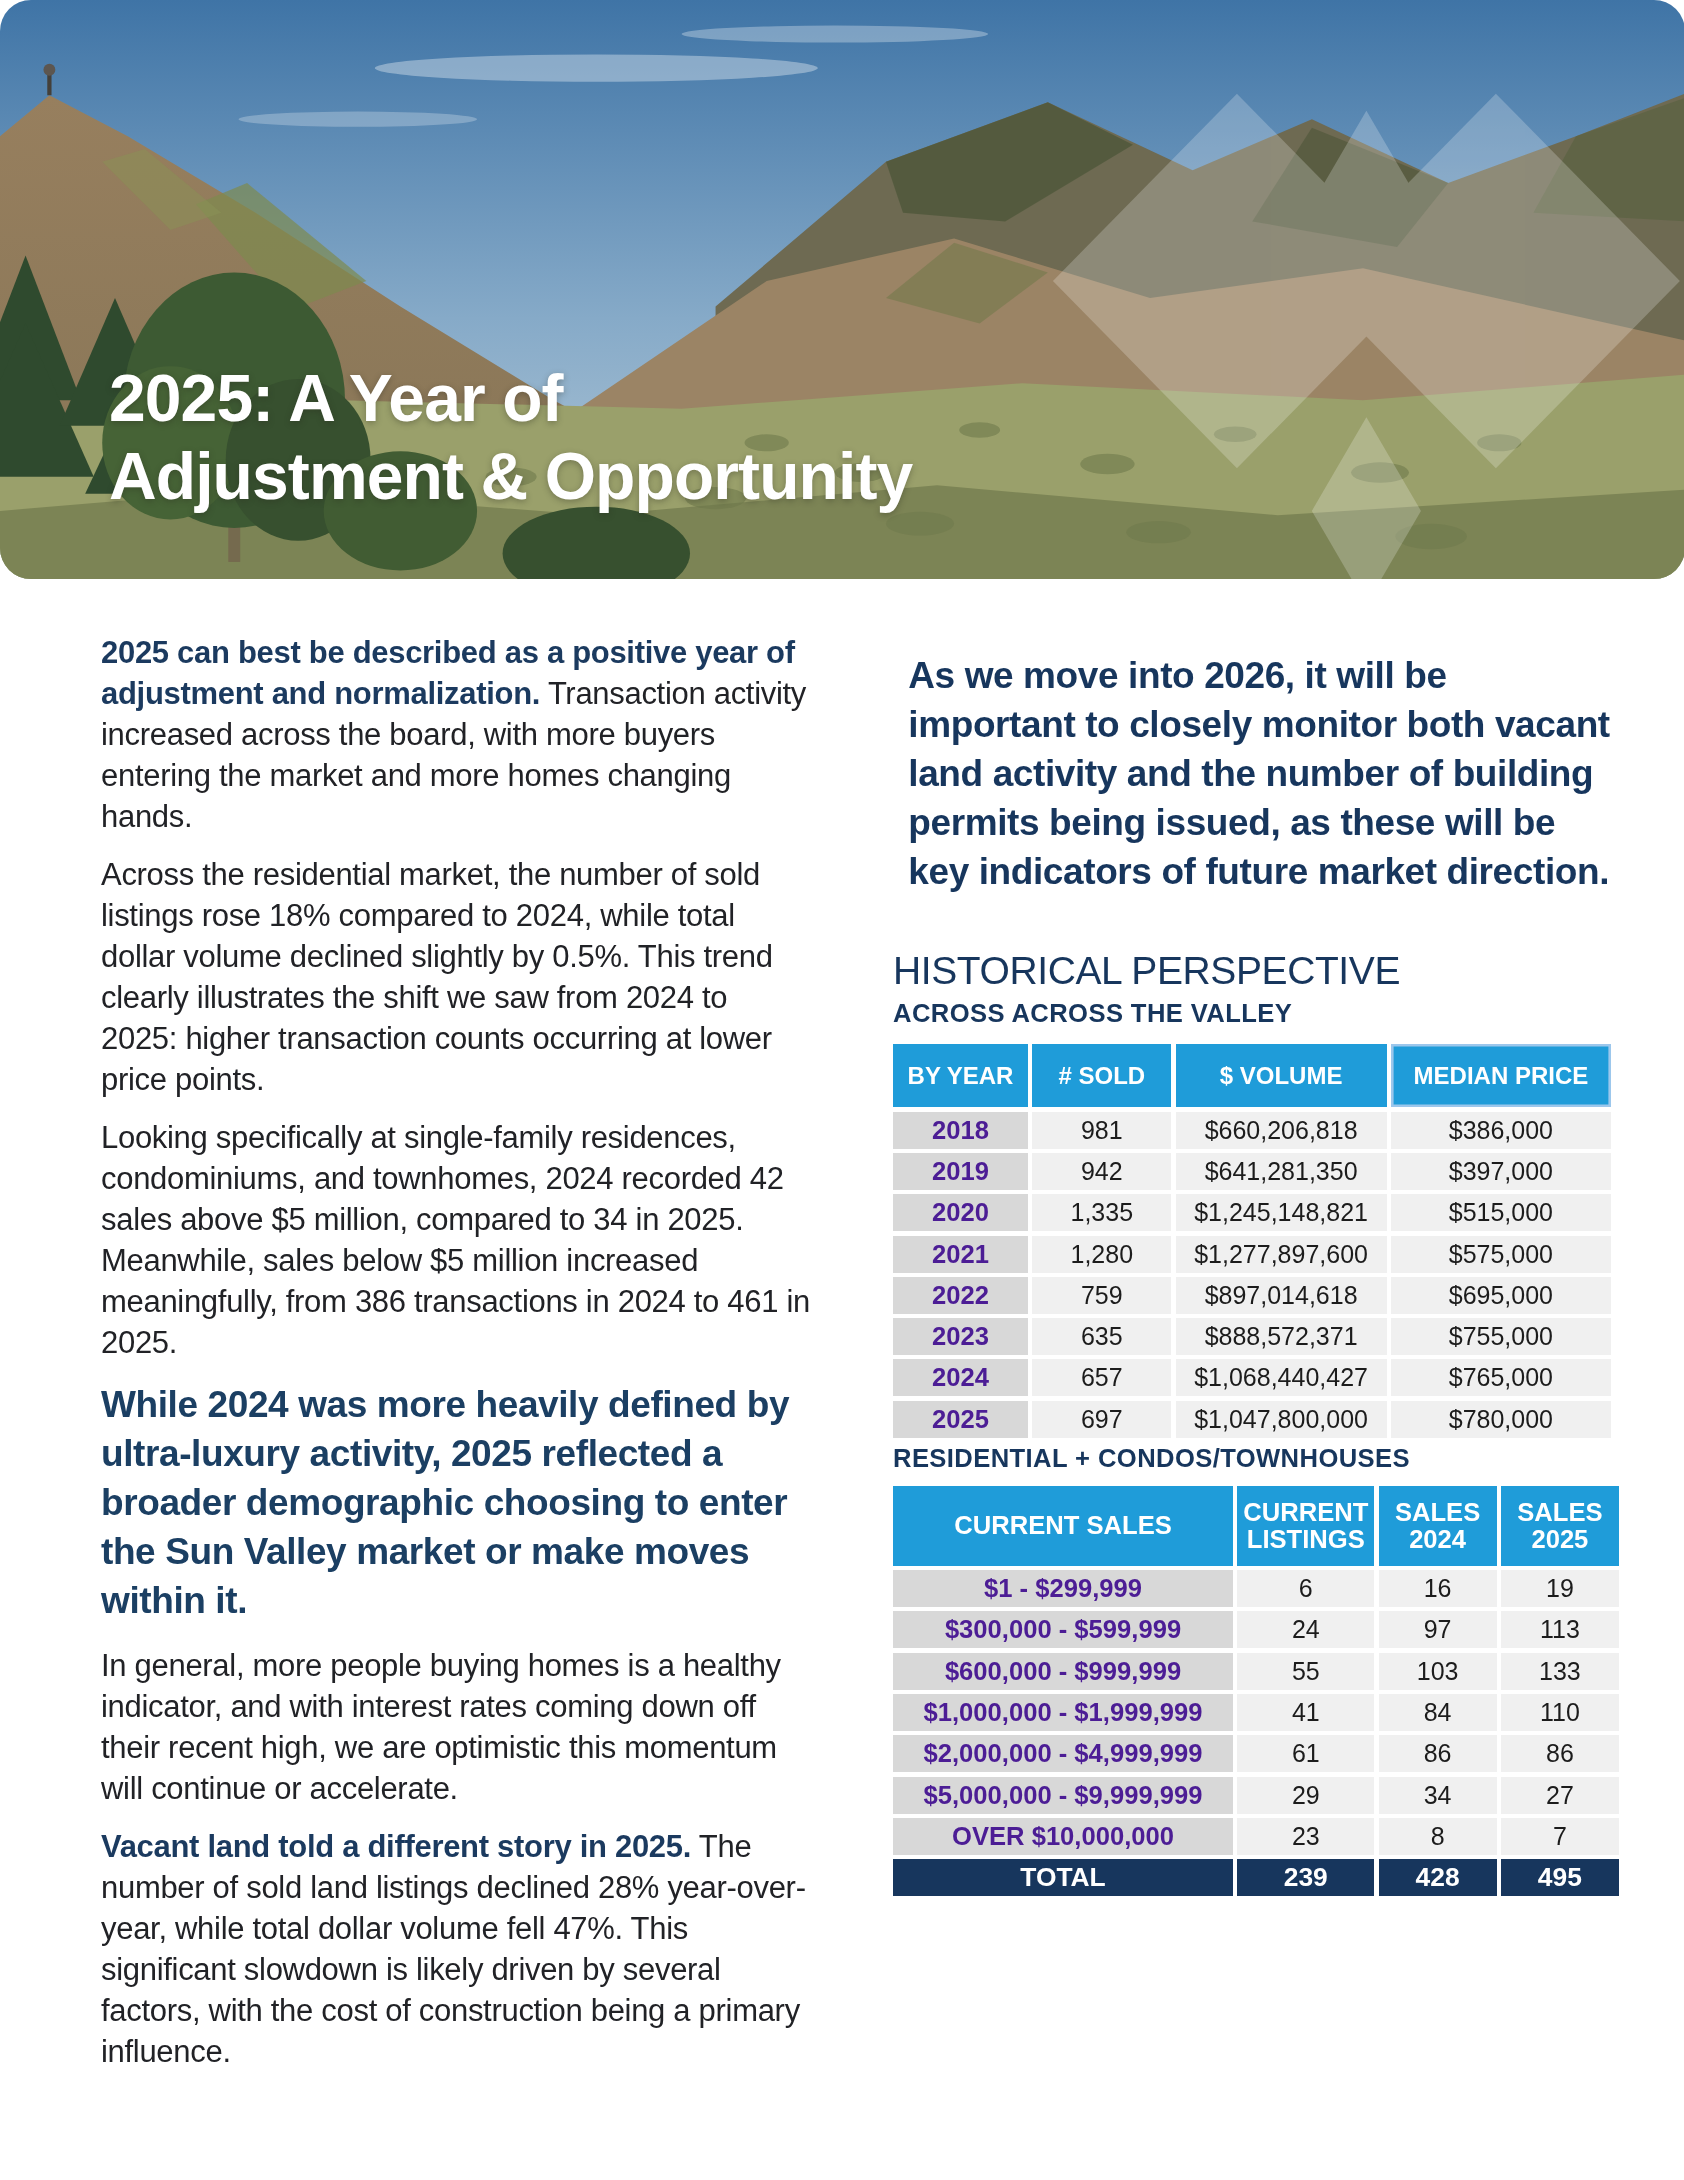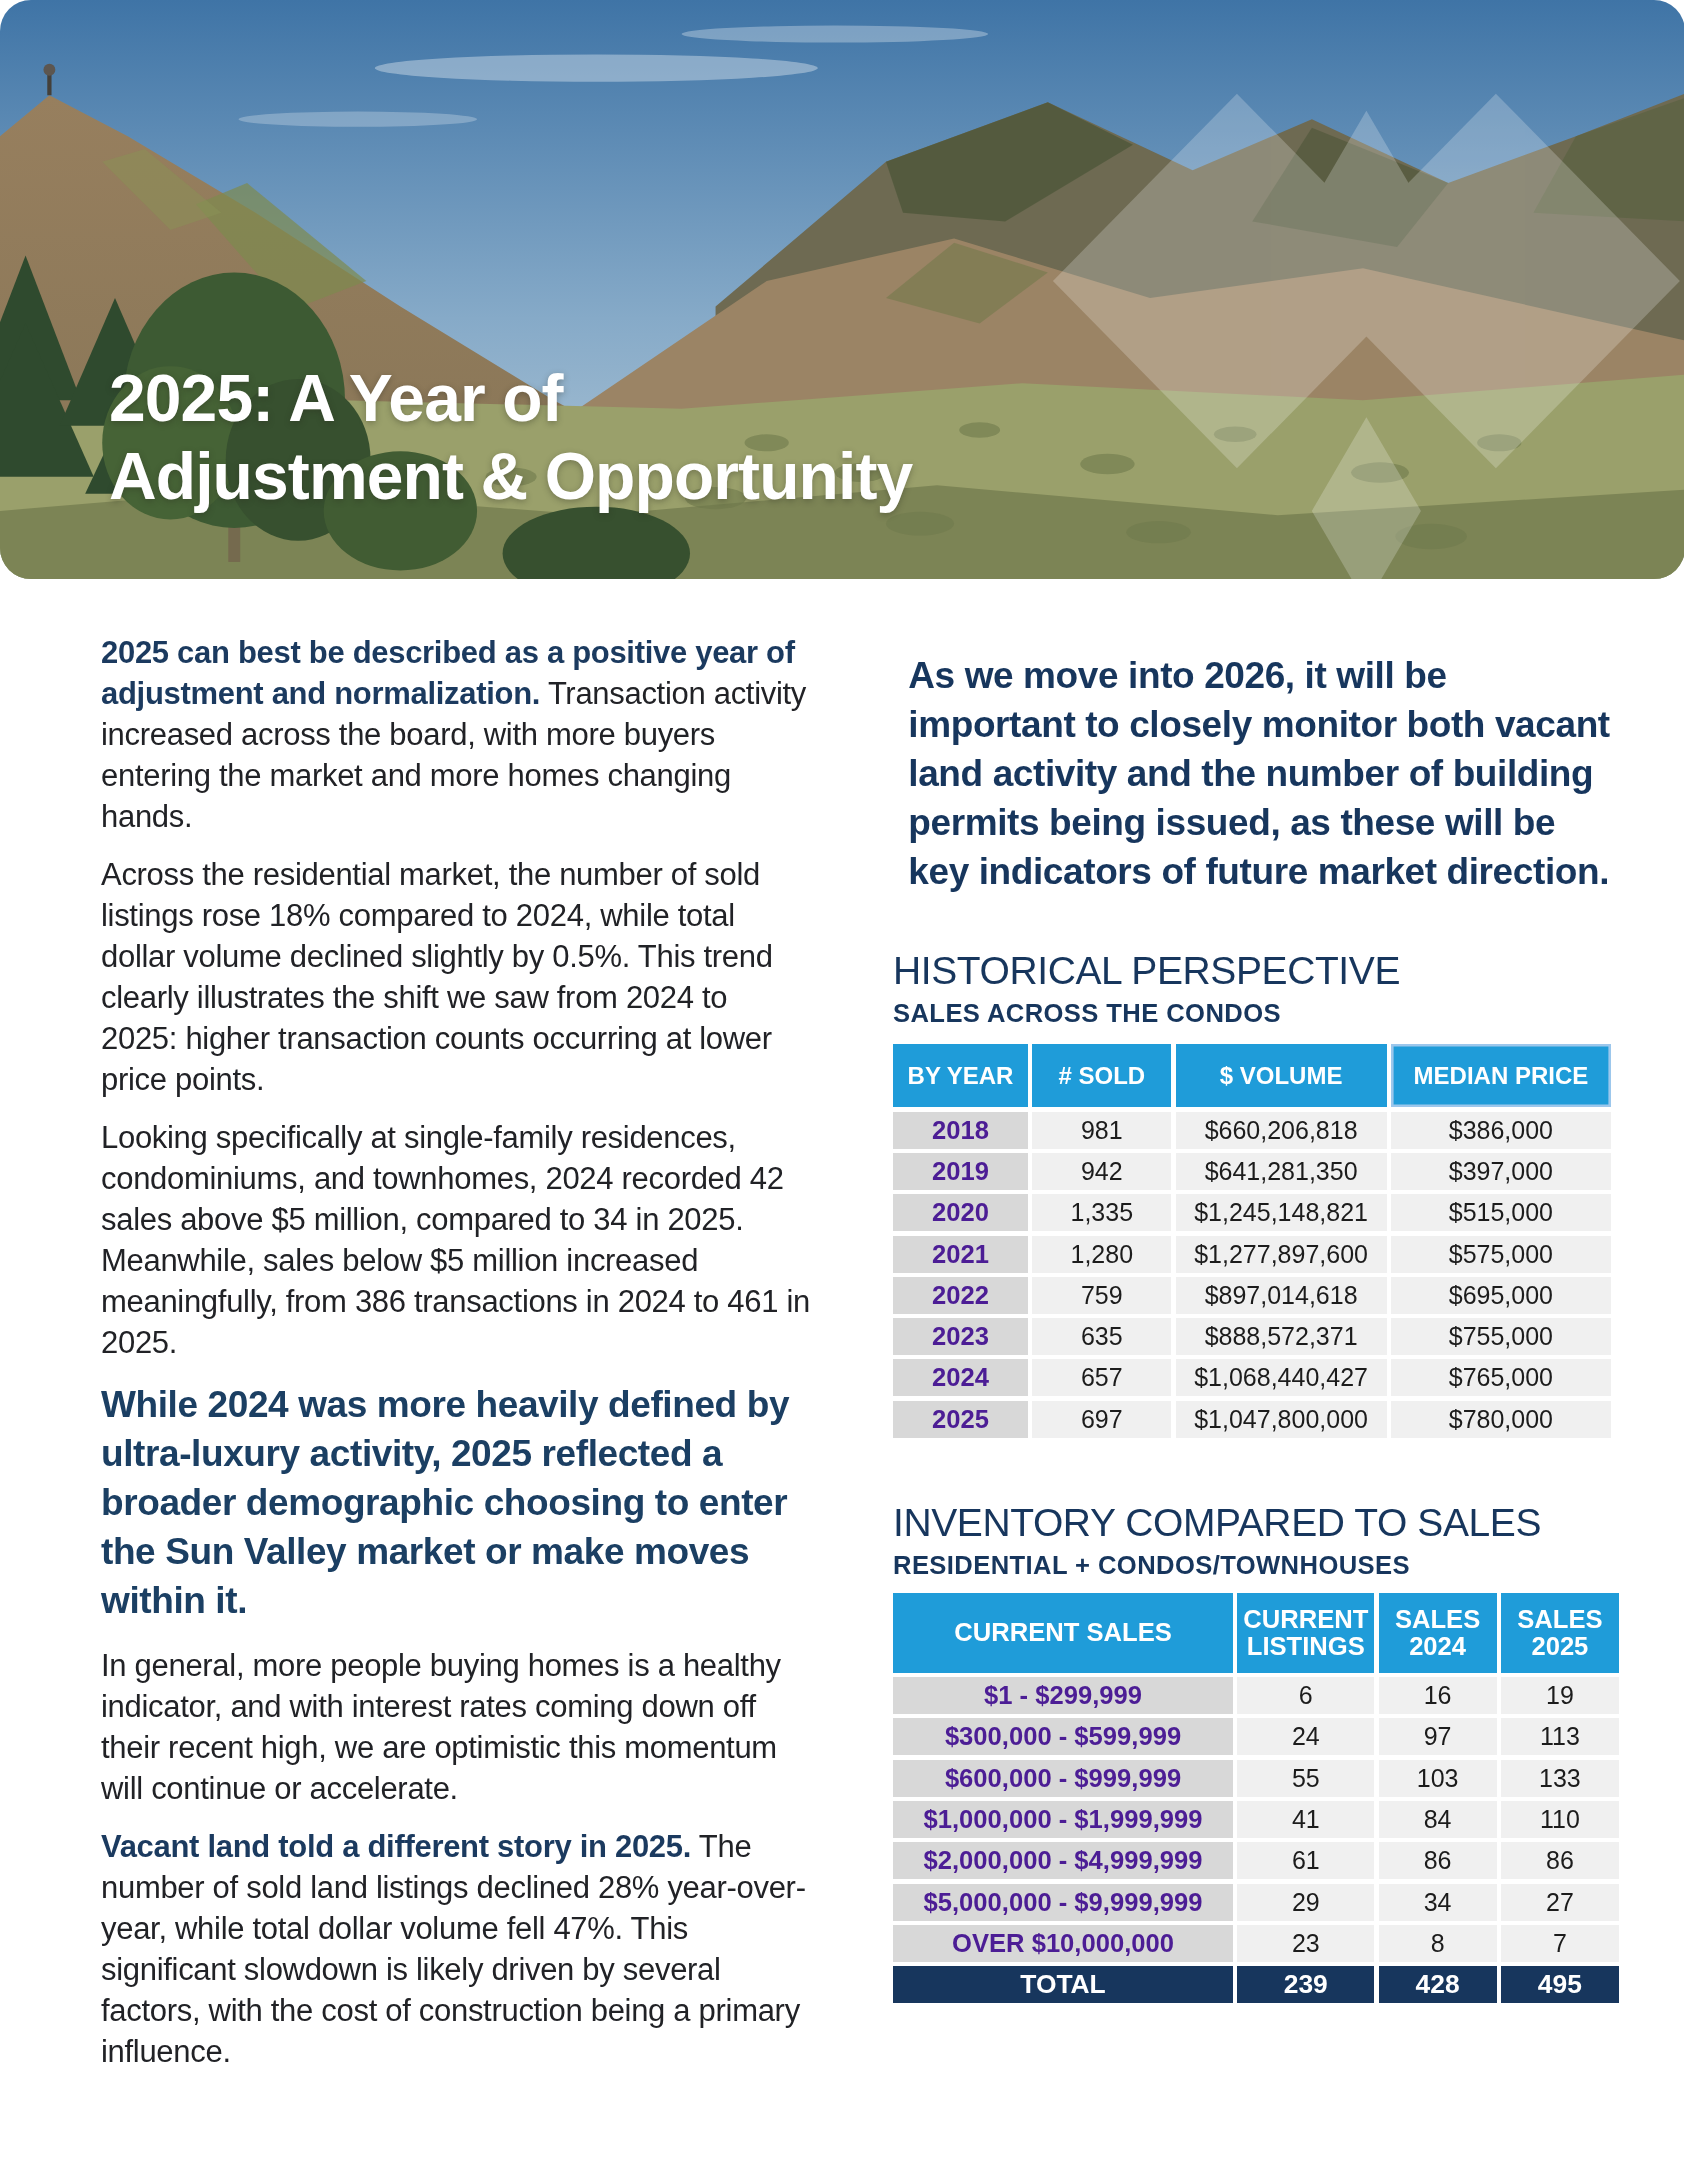--- a/index.html
+++ b/index.html
@@ -147,21 +147,21 @@
     <p>Looking specifically at single-family residences, condominiums, and townhomes, 2024 recorded 42 sales above $5 million, compared to 34 in 2025. Meanwhile, sales below $5 million increased meaningfully, from 386 transactions in 2024 to 461 in 2025.</p>
     <div class="subhead">While 2024 was more heavily defined by ultra-luxury activity, 2025 reflected a broader demographic choosing to enter the Sun Valley market or make moves within it.</div>
     <p>In general, more people buying homes is a healthy indicator, and with interest rates coming down off their recent high, we are optimistic this momentum will continue or accelerate.</p>
     <p><span class="lead">Vacant land told a different story in 2025.</span><span> The number of sold land listings declined 28% year-over-year, while total dollar volume fell 47%. This significant slowdown is likely driven by several factors, with the cost of construction being a primary influence.</span></p>
   </div>
 
   <div class="right-col">
     <div class="intro">As we move into 2026, it will be important to closely monitor both vacant land activity and the number of building permits being issued, as these will be key indicators of future market direction.</div>
 
     <div class="section-title">HISTORICAL PERSPECTIVE</div>
-    <div class="section-subtitle">SALES ACROSS THE CONDOS</div>
+    <div class="section-subtitle">ACROSS ACROSS THE VALLEY</div>
     <div class="tbl" id="hist-table">
         <div class="th">BY YEAR</div>
         <div class="th"># SOLD</div>
         <div class="th">$ VOLUME</div>
         <div class="th outlined">MEDIAN PRICE</div>
         <div class="td label">2018</div>
         <div class="td">981</div>
         <div class="td">$660,206,818</div>
         <div class="td">$386,000</div>
         <div class="td label">2019</div>
@@ -187,21 +187,20 @@
         <div class="td label">2024</div>
         <div class="td">657</div>
         <div class="td">$1,068,440,427</div>
         <div class="td">$765,000</div>
         <div class="td label">2025</div>
         <div class="td">697</div>
         <div class="td">$1,047,800,000</div>
         <div class="td">$780,000</div>
       </div>
 
-    <div class="section-title second">INVENTORY COMPARED TO SALES</div>
     <div class="section-subtitle">RESIDENTIAL + CONDOS/TOWNHOUSES</div>
     <div class="tbl" id="inv-table">
         <div class="th">CURRENT SALES</div>
         <div class="th">CURRENT LISTINGS</div>
         <div class="th">SALES 2024</div>
         <div class="th">SALES 2025</div>
         <div class="td label">$1 - $299,999</div>
         <div class="td">6</div>
         <div class="td">16</div>
         <div class="td">19</div>

